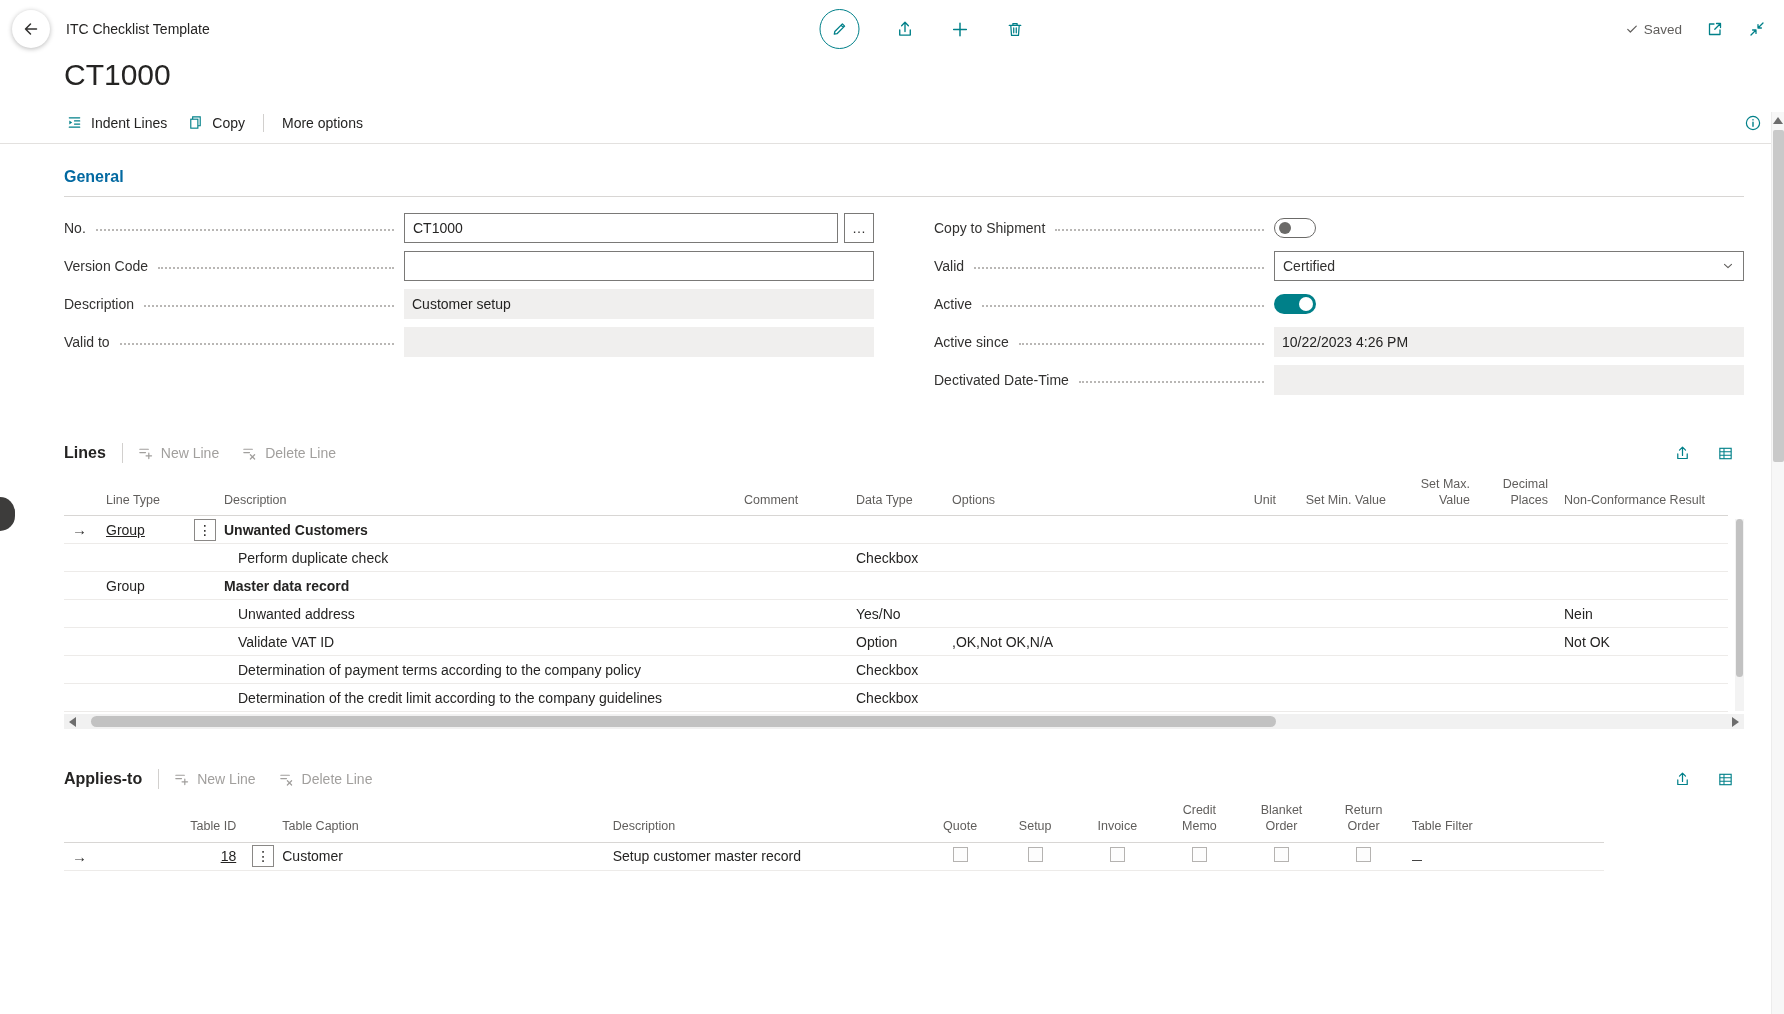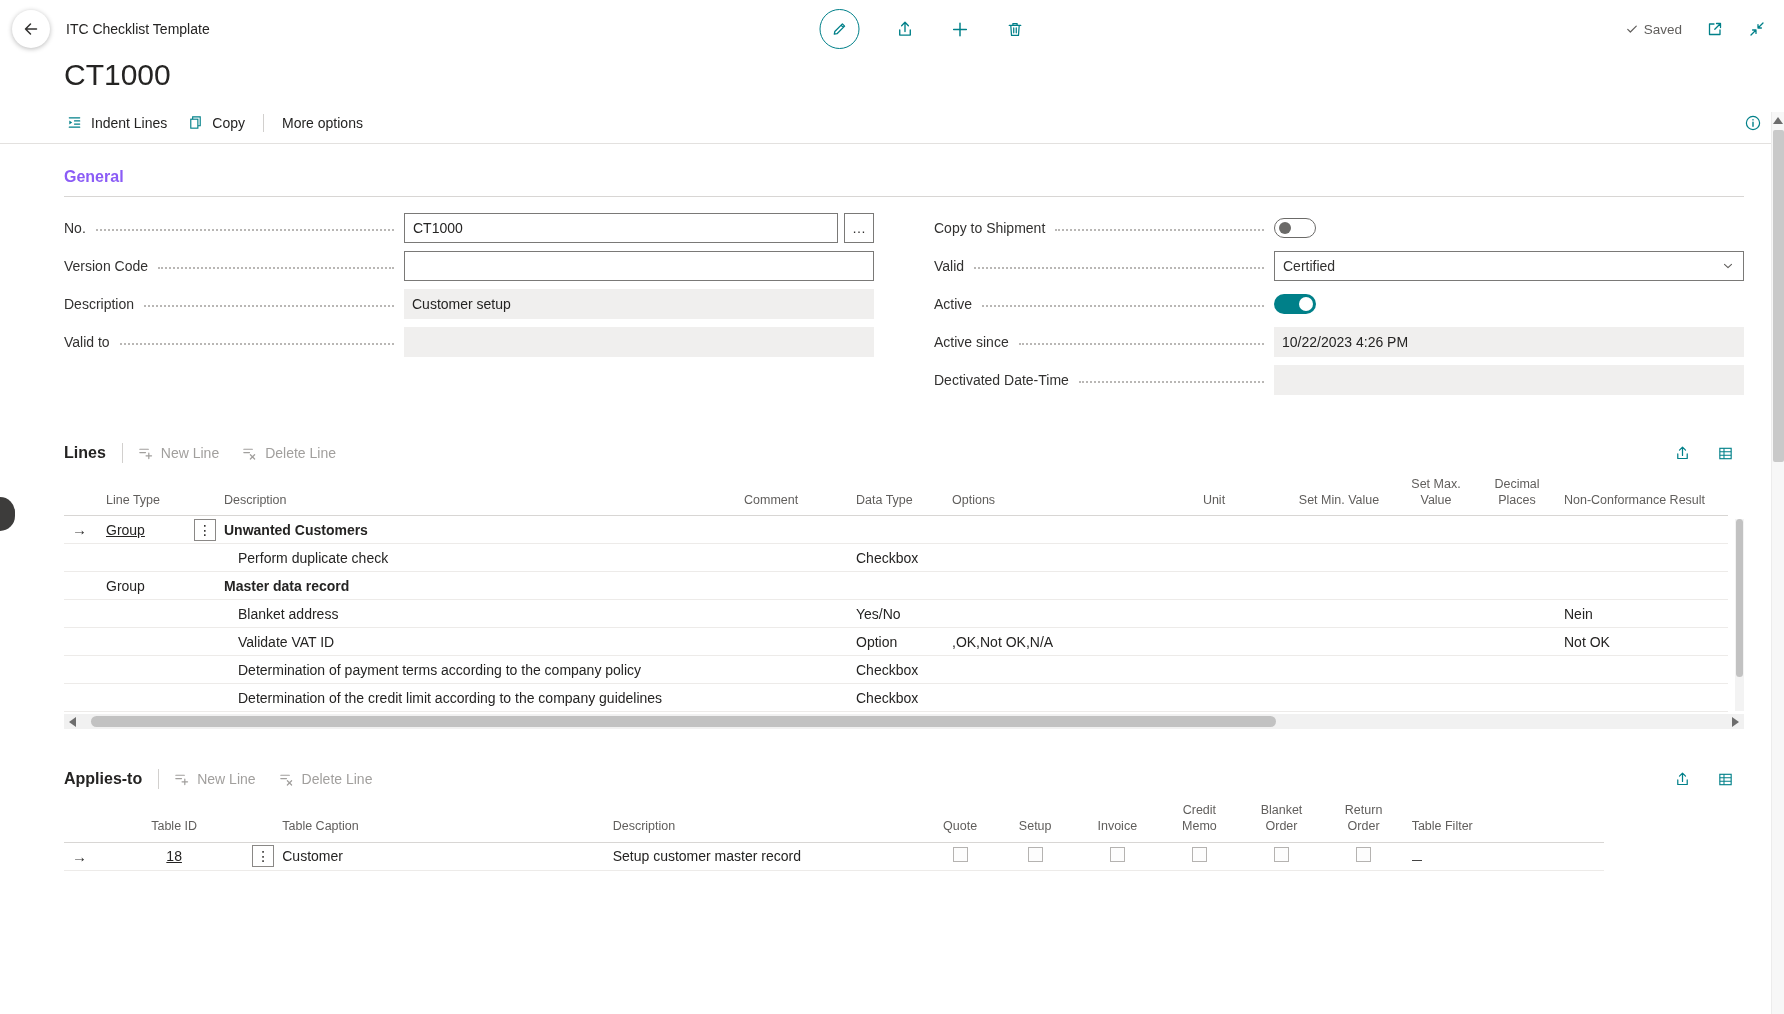--- a/index.html
+++ b/index.html
@@ -36,21 +36,21 @@
   .page-title { padding-left:64px; font-size:30px; font-weight:400; color:#252423; margin-top:0px; }
   .cmdbar { display:flex; align-items:center; height:42px; margin-top:10px;
     padding:0 22px 0 56px; border-bottom:1px solid #e3e1df; }
   .cmd-item { display:flex; align-items:center; gap:8px; padding:0 10px; font-size:14px;
     color:#252423; cursor:pointer; height:30px; }
   .cmd-sep { width:1px; height:18px; background:#d2d0ce; margin:0 8px; }
   .cmd-info { margin-left:auto; }
 
   
   .content { padding:0 40px 0 64px; }
-  .sec-title { font-size:16px; font-weight:700; color:#8b5cf6; padding-bottom:10px;
+  .sec-title { font-size:16px; font-weight:700; color:#0369a1; padding-bottom:10px;
     border-bottom:1px solid var(--hdrline); }
   .section-general { margin-top:24px; }
   .fields { margin-top:12px; display:grid; grid-template-columns:1fr 1fr; column-gap:60px; }
   .field { display:flex; align-items:center; height:38px; }
   .field-label { font-size:14px; white-space:nowrap; color:#323130; }
   .leader { flex:1; margin:0 10px; border-bottom:2px dotted #b9b7b5; height:0; transform:translateY(2px); }
   .control { width:470px; flex:none; display:flex; align-items:center; }
   .bc-input { width:100%; height:30px; border:1px solid #7a7977; padding:0 8px; font-size:14px;
     font-family:inherit; background:#fff; color:#252423; outline:none; }
   .bc-input.with-assist { width:434px; }
@@ -76,21 +76,21 @@
     margin-right:22px; cursor:default; }
   .part-icons { margin-left:auto; display:flex; align-items:center; gap:26px; margin-right:10px; }
 
   .table-wrap { position:relative; margin-top:12px; }
   table { border-collapse:collapse; table-layout:fixed; font-size:14px; }
   .lines-table { width:1664px; }
   .applies-table { width:1540px; }
   th { font-weight:400; color:var(--muted); font-size:12.5px; text-align:left; padding:2px 8px 7px 8px;
     border-bottom:1px solid var(--hdrline); vertical-align:bottom; line-height:1.25; }
   td { padding:0 8px; border-bottom:1px solid var(--rowline); height:28px; color:#252423; vertical-align:middle; }
-  th.num, td.num { text-align:center;margin-top:36px; }
+  th.num, td.num { text-align:right;margin-top:36px; }
   th.ctr, td.ctr { text-align:center; }
   .bold { font-weight:700; }
   .indent1 { padding-left:22px; }
   .link { text-decoration:underline; cursor:pointer; }
   .rowarrow { font-size:15px; color:#323130; }
   .menu-btn { width:22px; height:22px; border:1px solid #8a8886; background:#fff; display:inline-flex;
     align-items:center; justify-content:center; font-size:14px; line-height:1; cursor:pointer; }
   .cb { width:15px; height:15px; border:1px solid #b5b3b1; background:#fdfdfd; display:inline-block; }
   .tf-underscore { display:inline-block; width:10px; height:9px; border-bottom:1.4px solid #444; }
 
@@ -453,21 +453,21 @@
               <td class="c-unit num"></td>
               <td class="c-min num"></td>
               <td class="c-max num"></td>
               <td class="c-dec num"></td>
               <td class="c-ncr"></td>
             </tr>
             <tr>
               <td class="c-sel"></td>
               <td class="c-lt"></td>
               <td class="c-menu"></td>
-              <td class="c-desc indent1">Blanket address</td>
+              <td class="c-desc indent1">Unwanted address</td>
               <td class="c-com"></td>
               <td class="c-dt">Yes/No</td>
               <td class="c-opt"></td>
               <td class="c-unit num"></td>
               <td class="c-min num"></td>
               <td class="c-max num"></td>
               <td class="c-dec num"></td>
               <td class="c-ncr">Nein</td>
             </tr>
             <tr>

